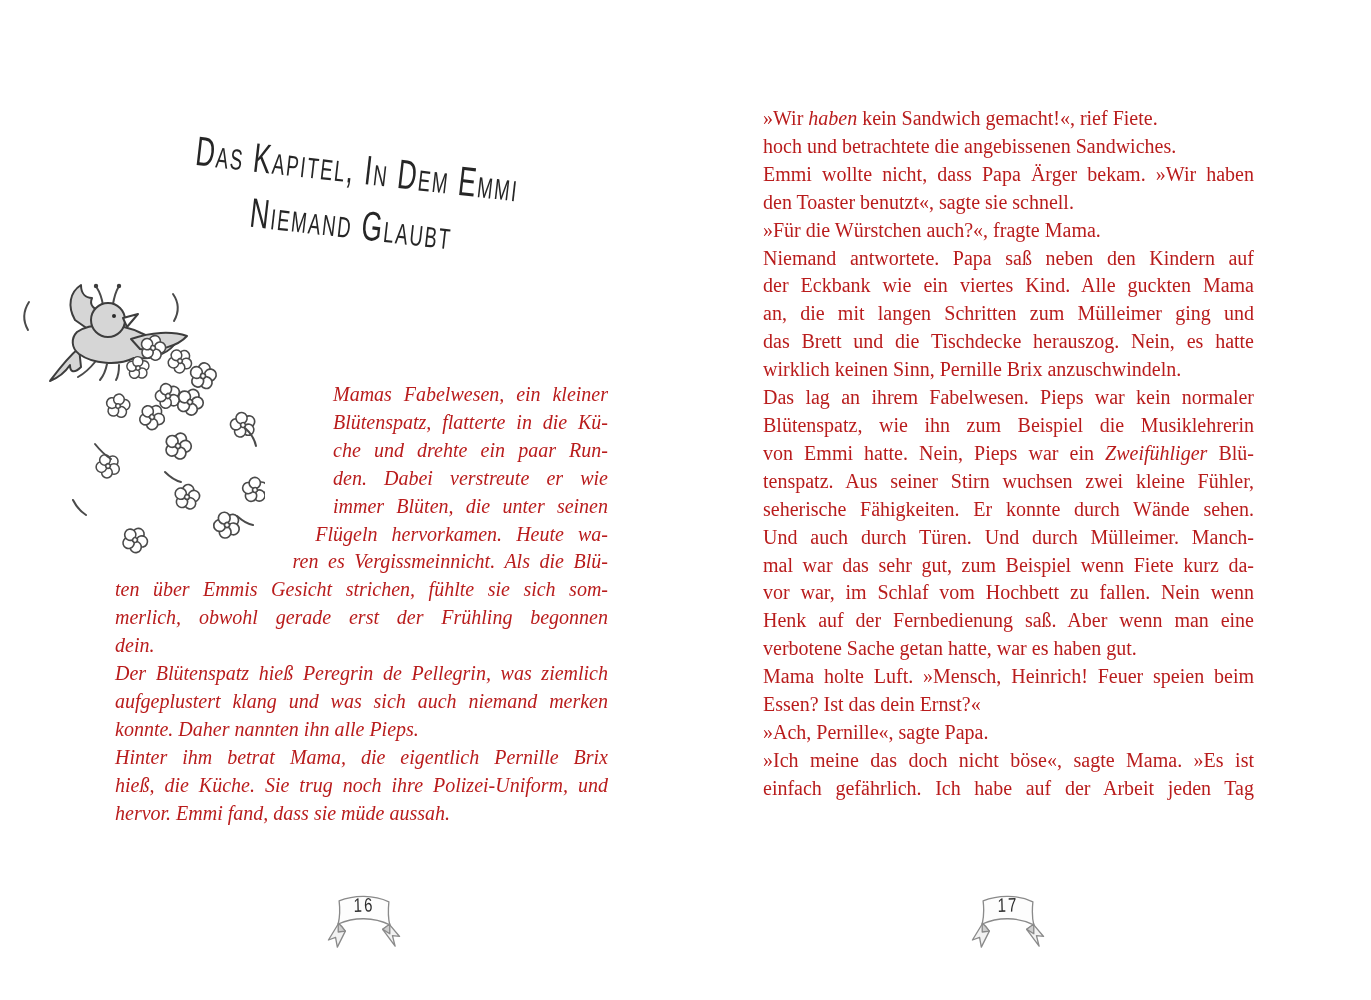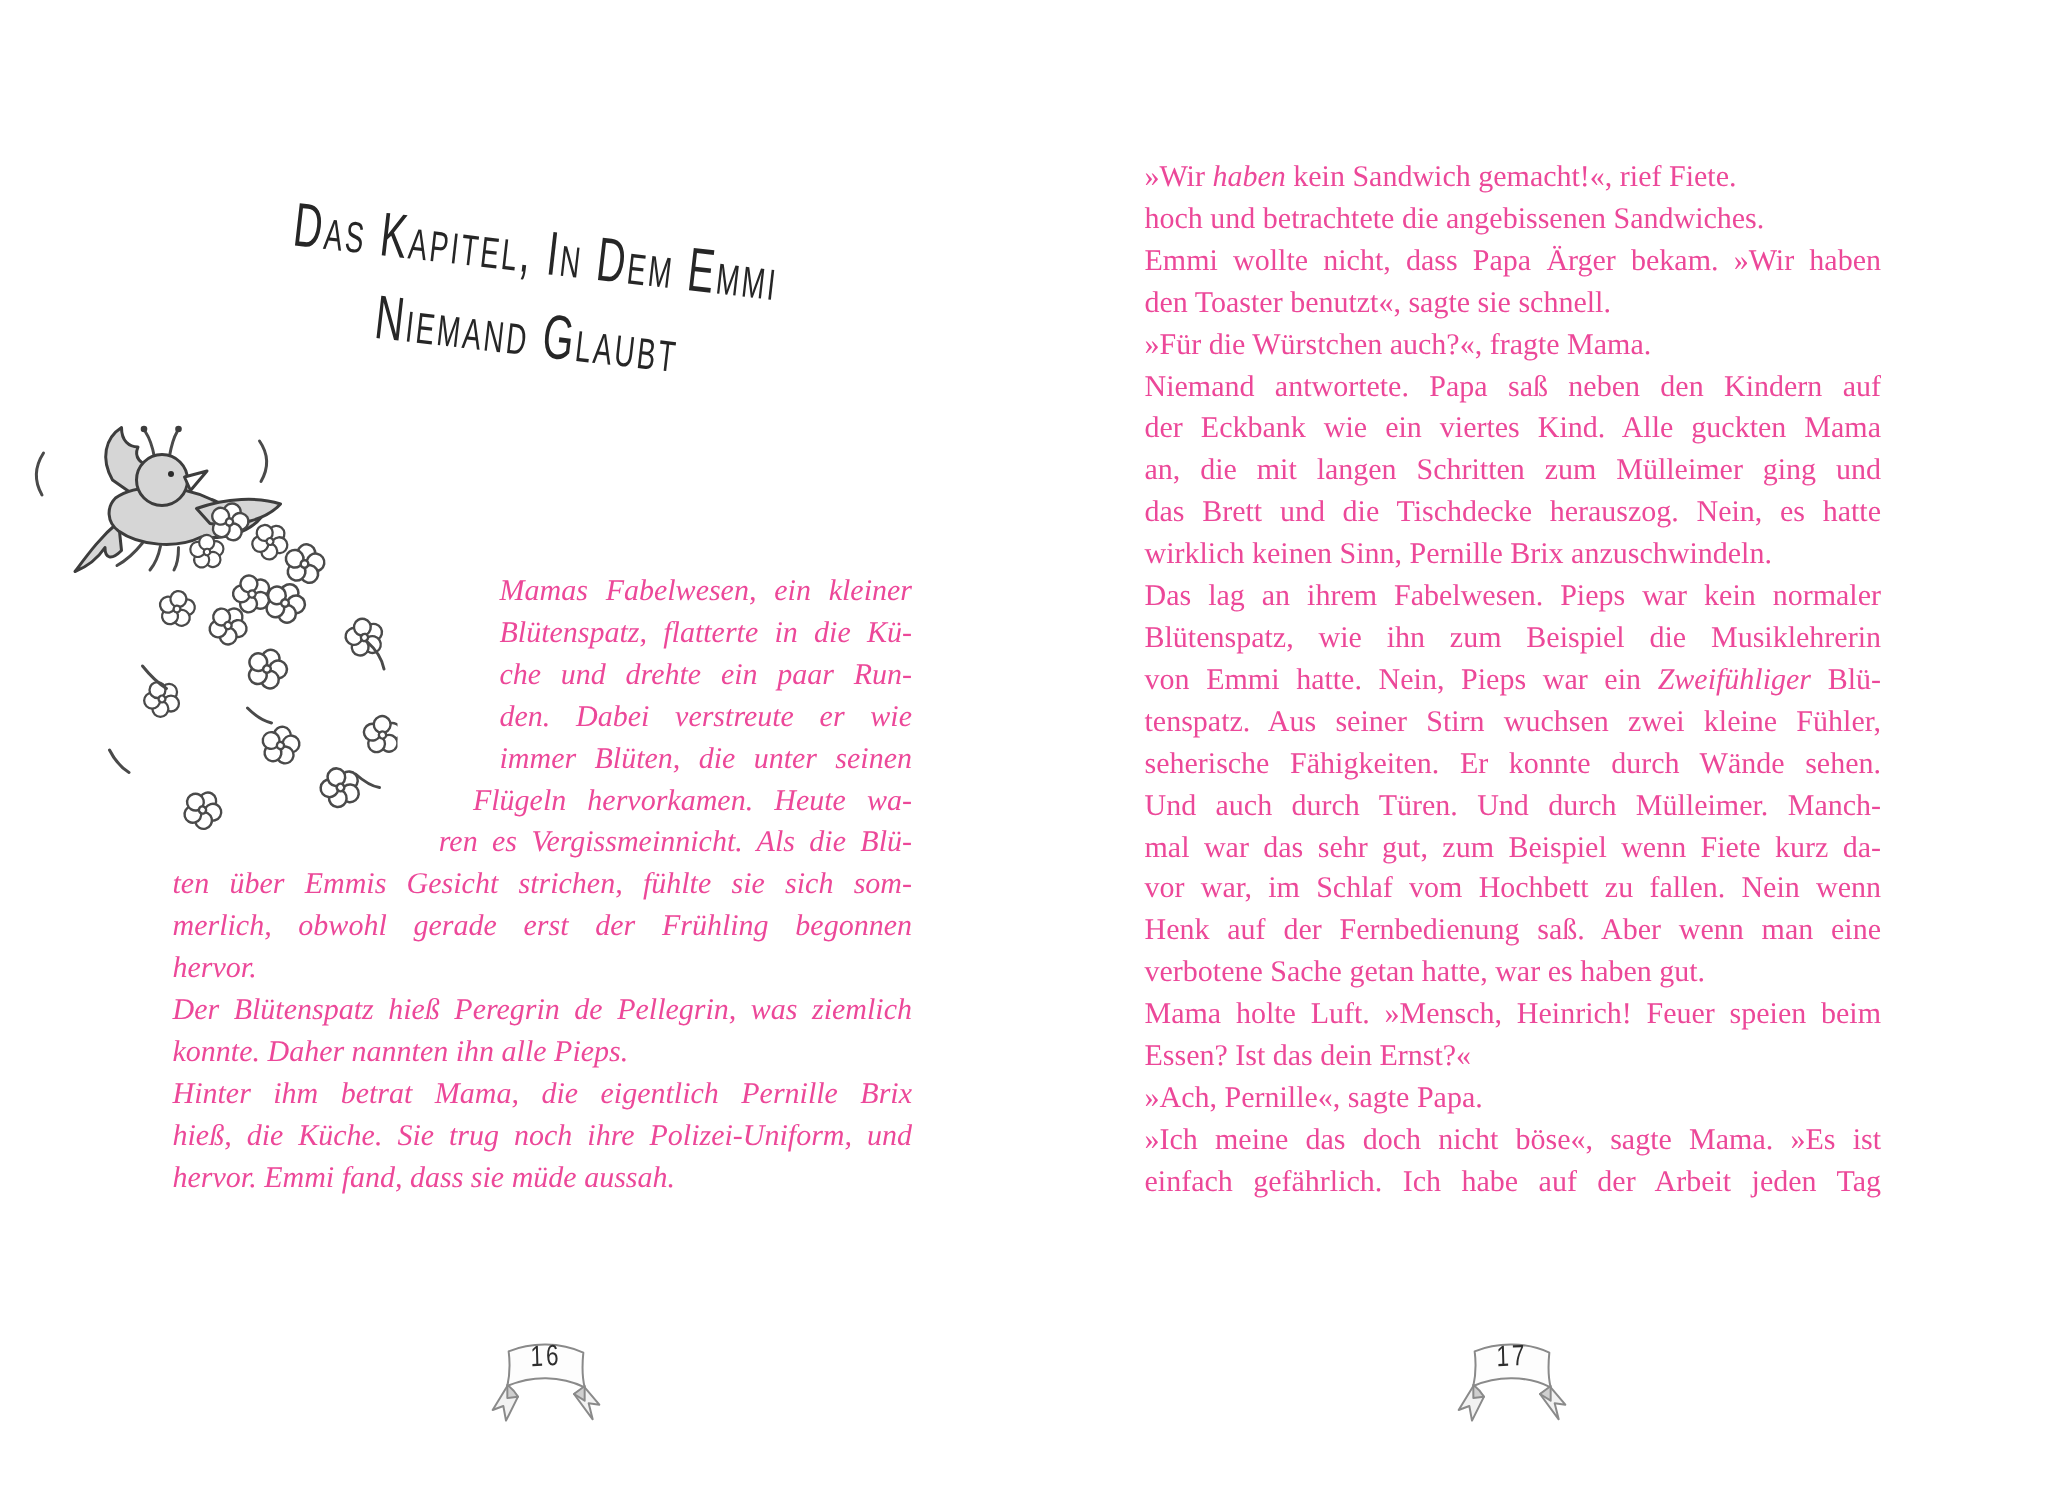--- a/index.html
+++ b/index.html
@@ -28,21 +28,21 @@
     line-height: 40px;
     color: #262626;
     text-align: center;
     white-space: nowrap;
   }
   
   .text-block {
     position: absolute;
     font-size: 20px;
     line-height: 27.9px;
-    color: #ec4899;
+    color: #b91c1c;
   }
   #left-text  { left: 115px; top: 381px; width: 493px; font-style: italic; }
   #right-text { left: 763px; top: 105px; width: 491px; }
   .jline { text-align: justify; text-align-last: justify; }
   .jline.last { text-align-last: left; }
   .jline em { font-style: italic; }
   .wrap-spacer {
     float: left;
     width: 220px;
     height: 193px;
@@ -154,22 +154,23 @@
       <div class="wrap-spacer"></div>
     <div class="jline">Mamas Fabelwesen, ein kleiner</div>
         <div class="jline">Blütenspatz, flatterte in die Kü-</div>
         <div class="jline">che und drehte ein paar Run-</div>
         <div class="jline">den. Dabei verstreute er wie</div>
         <div class="jline">immer Blüten, die unter seinen</div>
         <div class="jline">Flügeln hervorkamen. Heute wa-</div>
         <div class="jline">ren es Vergissmeinnicht. Als die Blü-</div>
         <div class="jline">ten über Emmis Gesicht strichen, fühlte sie sich som-</div>
         <div class="jline">merlich, obwohl gerade erst der Frühling begonnen</div>
-        <div class="jline last">hervor.</div>
+        <div class="jline last">dein.</div>
         <div class="jline">Der Blütenspatz hieß Peregrin de Pellegrin, was ziemlich</div>
+        <div class="jline">aufgeplustert klang und was sich auch niemand merken</div>
         <div class="jline last">konnte. Daher nannten ihn alle Pieps.</div>
         <div class="jline">Hinter ihm betrat Mama, die eigentlich Pernille Brix</div>
         <div class="jline">hieß, die Küche. Sie trug noch ihre Polizei-Uniform, und</div>
         <div class="jline last">hervor. Emmi fand, dass sie müde aussah.</div>
       </div>
 
     <div class="banner" id="banner-left">
       <svg viewBox="0 0 90 68" aria-hidden="true">
         <g stroke="#8a8a8a" stroke-width="1.5" stroke-linejoin="round">
           <path d="M16,34 L5,52 L13,49 L15,60 L24,42 Z" fill="#f2f2f2"></path>

